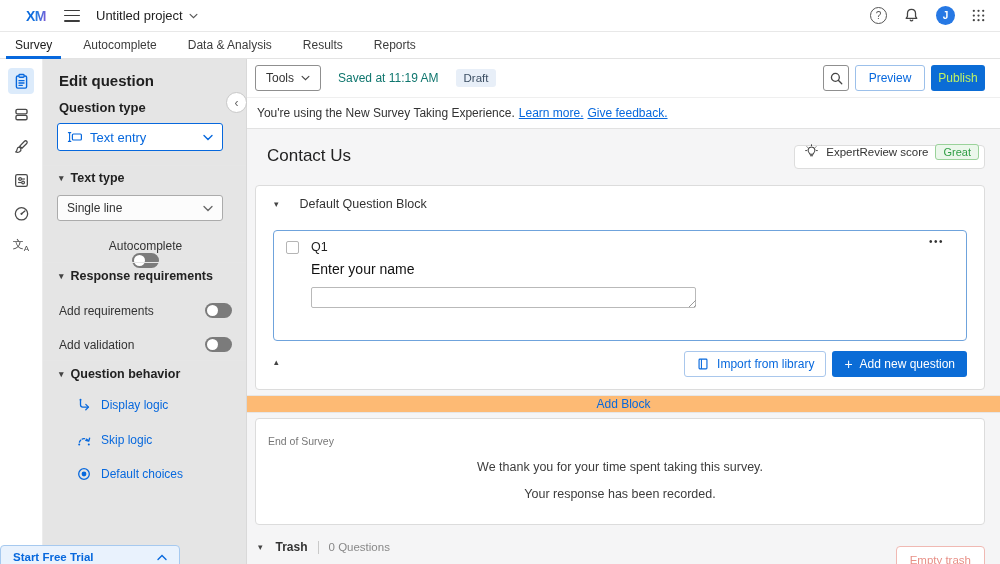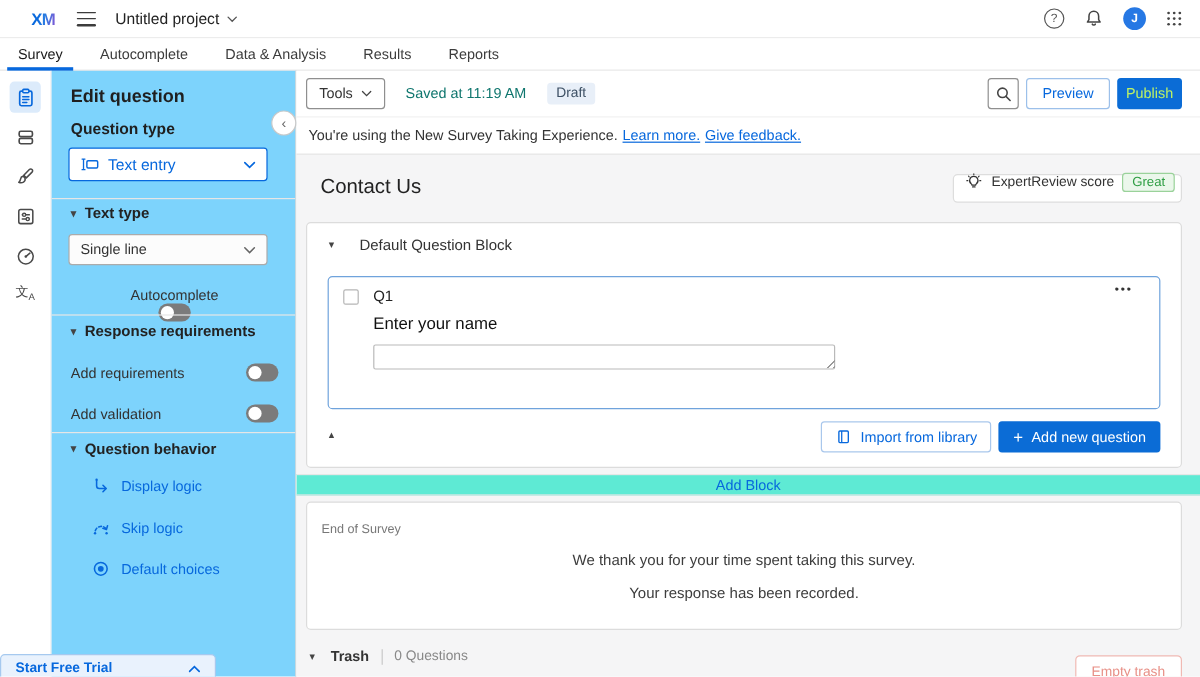--- a/index.html
+++ b/index.html
@@ -35,21 +35,21 @@
   
   .rail { position:absolute; top:59px; left:0; bottom:0; width:43px; background:#fff;
           border-right:1px solid #ececec; display:flex; flex-direction:column; align-items:center; padding-top:9px; }
   .rail-item { width:26px; height:26px; display:flex; align-items:center; justify-content:center;
                border-radius:4px; margin-bottom:7px; cursor:pointer; }
   .rail-item.active { background:#dcebfb; }
   .translate-glyph { font-size:11px; color:#4a4a4a; line-height:1; }
   .translate-glyph small { font-size:8px; vertical-align:sub; }
 
   
-  .panel { position:absolute; top:59px; left:43px; bottom:0; width:204px; background:#7dd3fc;
+  .panel { position:absolute; top:59px; left:43px; bottom:0; width:204px; background:#e5e5e5;
            border-right:1px solid #d9d9d9;text-align:center; }
   .panel-title { position:absolute; top:13px; left:16px; font-size:15px; font-weight:700; color:#1f1f1f; }
   .panel-sub { position:absolute; left:16px; font-size:13px; font-weight:700; color:#1f1f1f; }
   .qtype-dd { position:absolute; top:64px; left:14px; width:166px; height:28px; border:1px solid #0768dd;
               border-radius:3px; background:#fff; display:flex; align-items:center; gap:7px; padding:0 9px; cursor:pointer; }
   .qtype-dd .lbl { font-size:13px; color:#0768dd; }
   .qtype-dd .chev { margin-left:auto; display:flex; }
   .divider { position:absolute; left:0; right:0; height:1px; background:#e6e6e6; }
   .section-head { position:absolute; left:16px; display:flex; align-items:center; gap:7px;
                   font-size:12.5px; font-weight:700; color:#222; cursor:pointer; }
@@ -121,21 +121,21 @@
               background:repeating-linear-gradient(135deg, transparent 0 2.5px, #9a9a9a 2.5px 3.5px);
               clip-path:polygon(100% 0, 100% 100%, 0 100%); cursor:nwse-resize; }
   .block-foot-tri { position:absolute; left:18px; top:171px; font-size:9px; color:#444; cursor:pointer; }
   .block-foot-btns { position:absolute; right:17px; top:165px; display:flex; gap:6px; }
   .import-btn { height:26px; border:1px solid #a9c7ec; border-radius:3px; background:#fff; color:#0768dd;
                 font-size:12px; display:flex; align-items:center; gap:7px; padding:0 11px; cursor:pointer; }
   .addq-btn { height:26px; border:none; border-radius:3px; background:#0b6cd6; color:#fff;
               font-size:12px; display:flex; align-items:center; gap:7px; padding:0 12px; cursor:pointer; }
   .addq-btn .plus { font-size:14px; font-weight:400; line-height:1; }
 
-  .add-block-strip { position:absolute; top:266px; left:0; right:0; height:18px; background:#5eead4;
+  .add-block-strip { position:absolute; top:266px; left:0; right:0; height:18px; background:#fdba74;
                      border-top:1px solid #e6e6e6; border-bottom:1px solid #e6e6e6;
                      display:flex; align-items:center; justify-content:center; }
   .add-block-strip .lbl { font-size:12px; color:#0768dd; cursor:pointer; }
 
   .eos-card { position:absolute; top:289px; left:8px; right:15px; height:107px; background:#fff;
               border:1px solid #dcdcdc; border-radius:4px; }
   .eos-label { position:absolute; left:12px; top:16px; font-size:10.5px; color:#777; }
   .eos-msg1 { position:absolute; left:0; right:0; top:41px; text-align:center; font-size:12.5px; color:#3d3d3d; }
   .eos-msg2 { position:absolute; left:0; right:0; top:68px; text-align:center; font-size:12.5px; color:#3d3d3d; }
 

